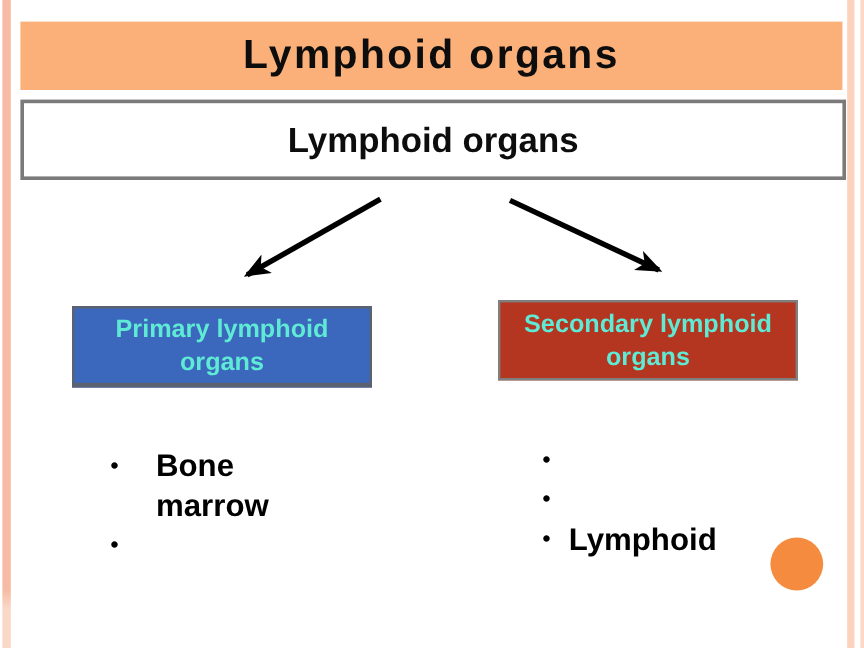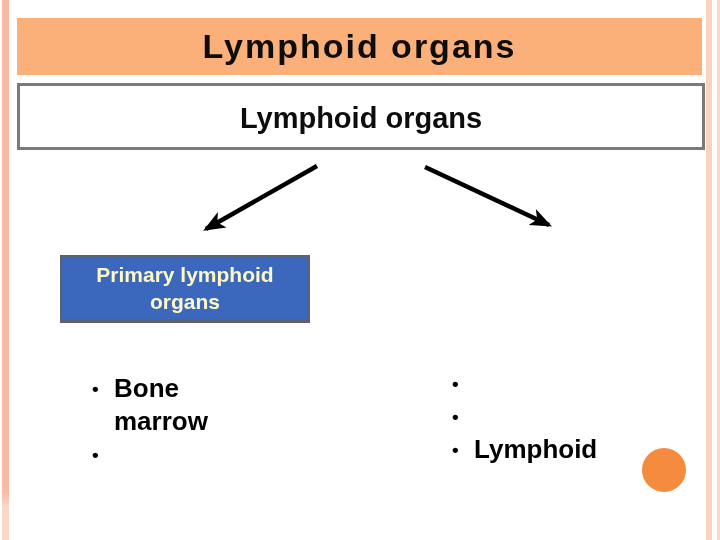--- a/index.html
+++ b/index.html
@@ -62,21 +62,21 @@
   
   .cat-box {
     position: absolute;
     width: 250px; height: 68px;
     box-sizing: border-box;
     display: flex; align-items: center; justify-content: center;
     text-align: center;
     z-index: 2;
   }
   .cat-box span {
-    font-size: 21px; font-weight: bold; color: #fef9c3; line-height: 27px;
+    font-size: 21px; font-weight: bold; color: #5eead4; line-height: 27px;
   }
   .primary-box {
     left: 60px; top: 255px;
     background: #3b68bc;
     border: 2px solid #5a6170;
     border-bottom-width: 4px;
   }
   .secondary-box {
     left: 415px; top: 250px;
     height: 67px;
@@ -90,21 +90,21 @@
   .blist .bullet {
     width: 22px; flex: 0 0 22px;
     font-size: 19px; font-weight: bold; color: #000;
     line-height: 33px;
   }
   .blist .txt {
     font-size: 26px; font-weight: bold; color: #000;
     line-height: 33px;
   }
   .list-primary { left: 92px; top: 372px; }
-  .list-primary .txt { width: 115px; }
+  .list-primary .txt { width: 115px; margin-left: 16px; }
   .list-secondary { left: 452px; top: 367px; }
   .list-secondary .txt { width: 102px; }
 
   
   .circle {
     position: absolute; left: 642px; top: 448px;
     width: 44px; height: 44px;
     border-radius: 50%;
     background: #f58b3e;
     z-index: 2;
@@ -137,20 +137,23 @@
         <path d="M0,0 L10,4 L0,8 L2.6,4 Z" fill="#000"></path>
       </marker>
     </defs>
     <line x1="317" y1="166" x2="206" y2="229" stroke="#000" stroke-width="4.5" marker-end="url(#ah)"></line>
     <line x1="425" y1="167" x2="549" y2="225" stroke="#000" stroke-width="4.5" marker-end="url(#ah)"></line>
   </svg>
 
   <div class="cat-box primary-box">
     <span>Primary lymphoid organs</span>
   </div>
+  <div class="cat-box secondary-box">
+    <span>Secondary lymphoid organs</span>
+  </div>
 
   <ul class="blist list-primary">
     <li>
       <span class="bullet">•</span>
       <span class="txt">Bone marrow</span>
     </li>
     <li>
       <span class="bullet">•</span>
     </li>
   </ul>

